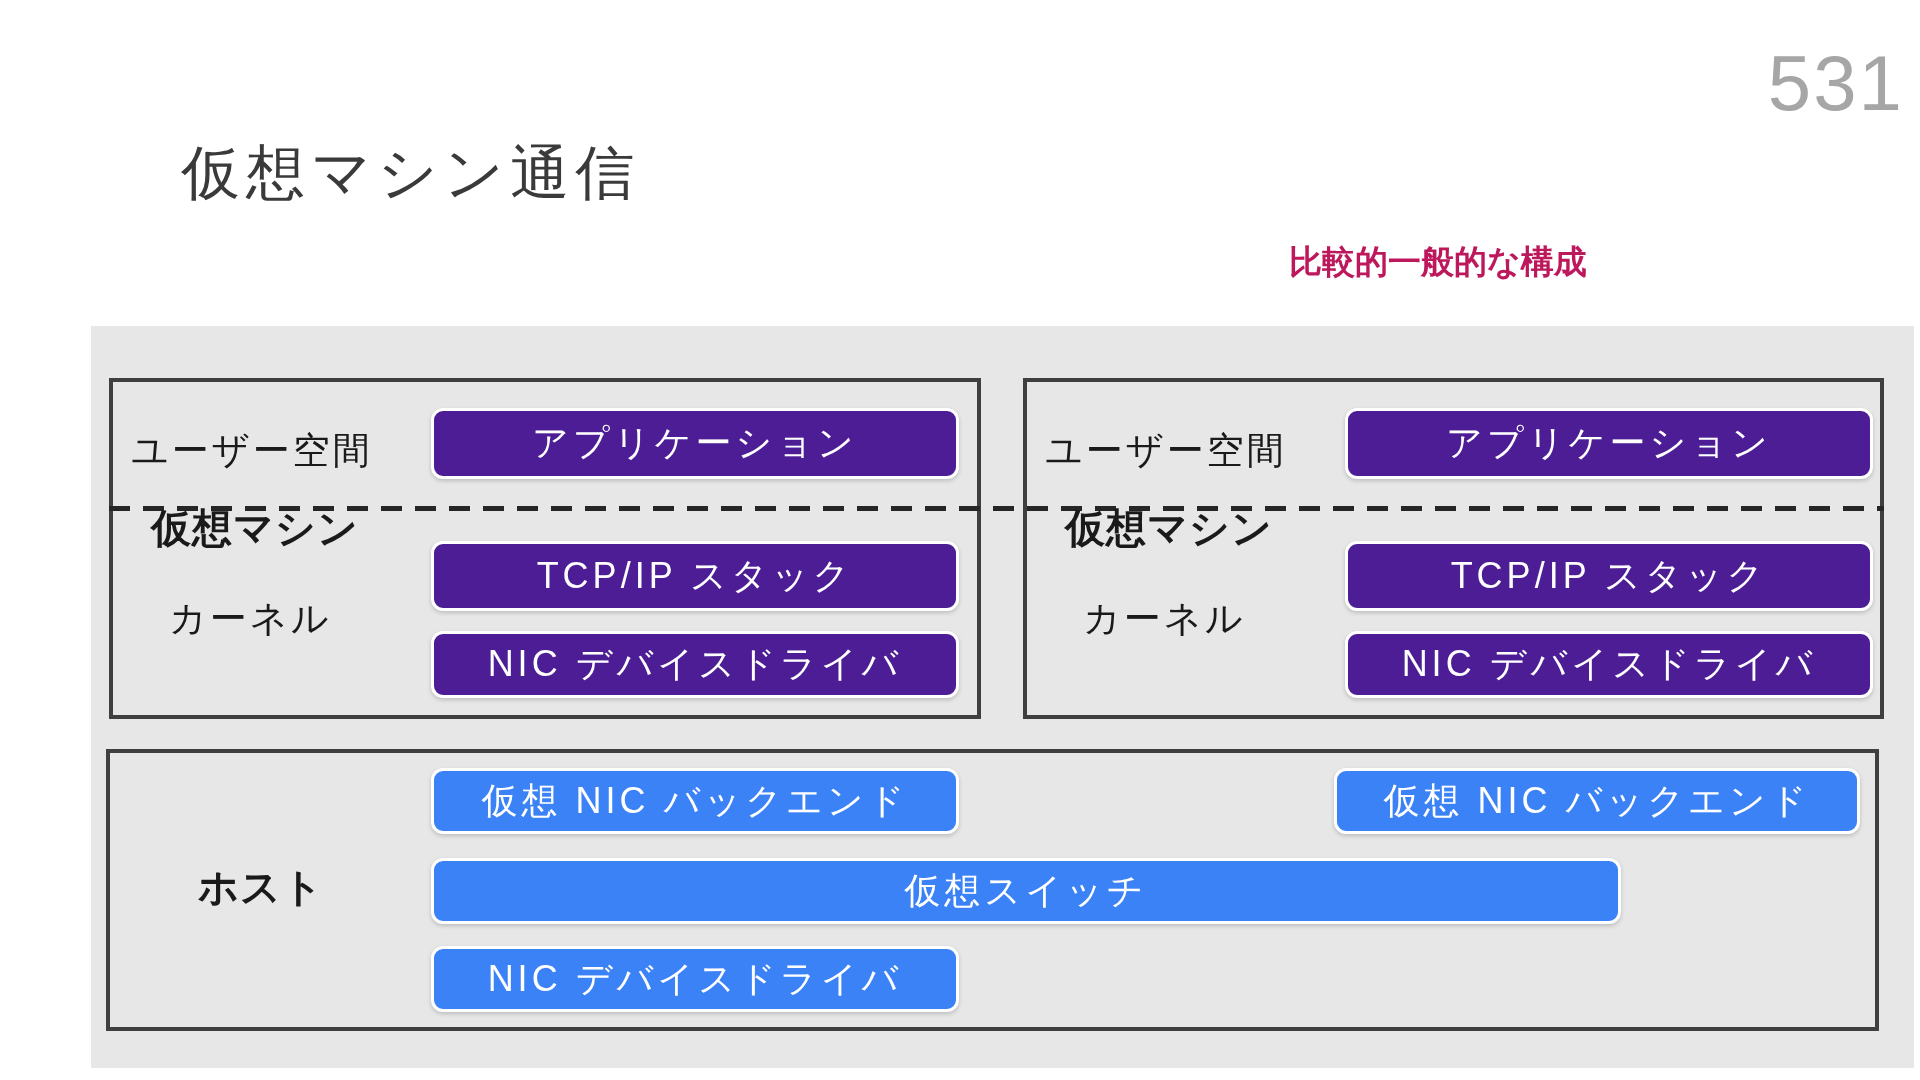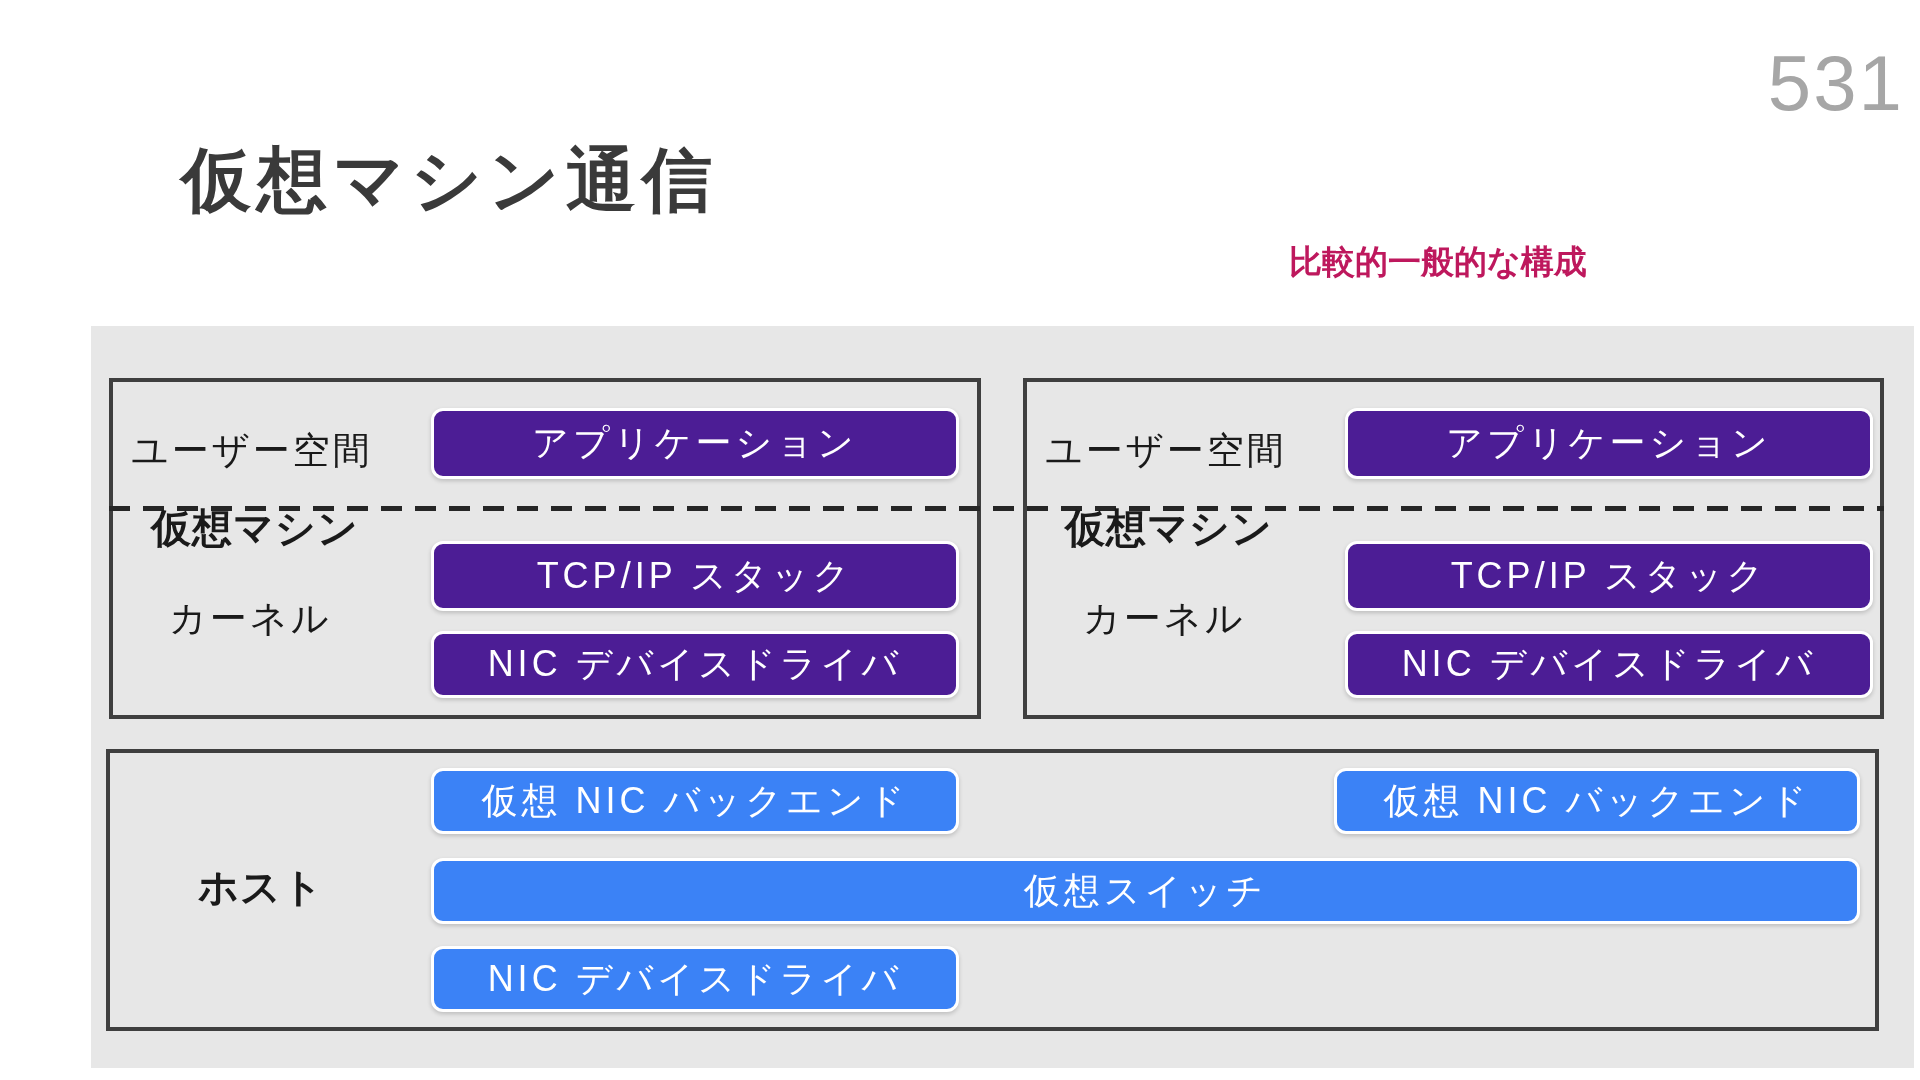--- a/index.html
+++ b/index.html
@@ -8,21 +8,21 @@
 
   .abs { position: absolute; }
 
   .page-number {
     top: 2px; right: 28px;
     font-size: 78px; font-weight: 400; color: #a6a6a6;
     letter-spacing: 2px;
   }
   .slide-title {
     left: 145px; top: 98px;
-    font-size: 70px; font-weight: 700; color: #3a3a3a;
+    font-size: 59px; font-weight: 400; color: #3a3a3a;
     letter-spacing: 6px;
   }
   .slide-subtitle {
     left: 1253px; top: 204px;
     font-size: 33px; font-weight: 700; color: #be185d;
   }
 
   .panel {
     left: 55px; top: 290px; width: 1823px; height: 742px;
     background: #e7e7e7;
@@ -66,21 +66,21 @@
 
   .app-left     { left: 395px;  top: 372px; width: 528px; height: 71px; }
   .tcp-left     { left: 395px;  top: 505px; width: 528px; height: 70px; }
   .nic-left     { left: 395px;  top: 595px; width: 528px; height: 67px; }
   .app-right    { left: 1309px; top: 372px; width: 528px; height: 71px; }
   .tcp-right    { left: 1309px; top: 505px; width: 528px; height: 70px; }
   .nic-right    { left: 1309px; top: 595px; width: 528px; height: 67px; }
 
   .vnic-left    { left: 395px;  top: 732px; width: 528px;  height: 66px; }
   .vnic-right   { left: 1298px; top: 732px; width: 526px;  height: 66px; }
-  .vswitch      { left: 395px;  top: 822px; width: 1429px; height: 66px; }
+  .vswitch      { left: 395px;  top: 822px; width: 1190px; height: 66px; }
   .host-nic     { left: 395px;  top: 910px; width: 528px;  height: 66px; }
 </style>
 </head>
 <body>
 
 <div class="abs page-number">531</div>
 <div class="abs slide-title">仮想マシン通信</div>
 <div class="abs slide-subtitle">比較的一般的な構成</div>
 
 <div class="abs panel"></div>

